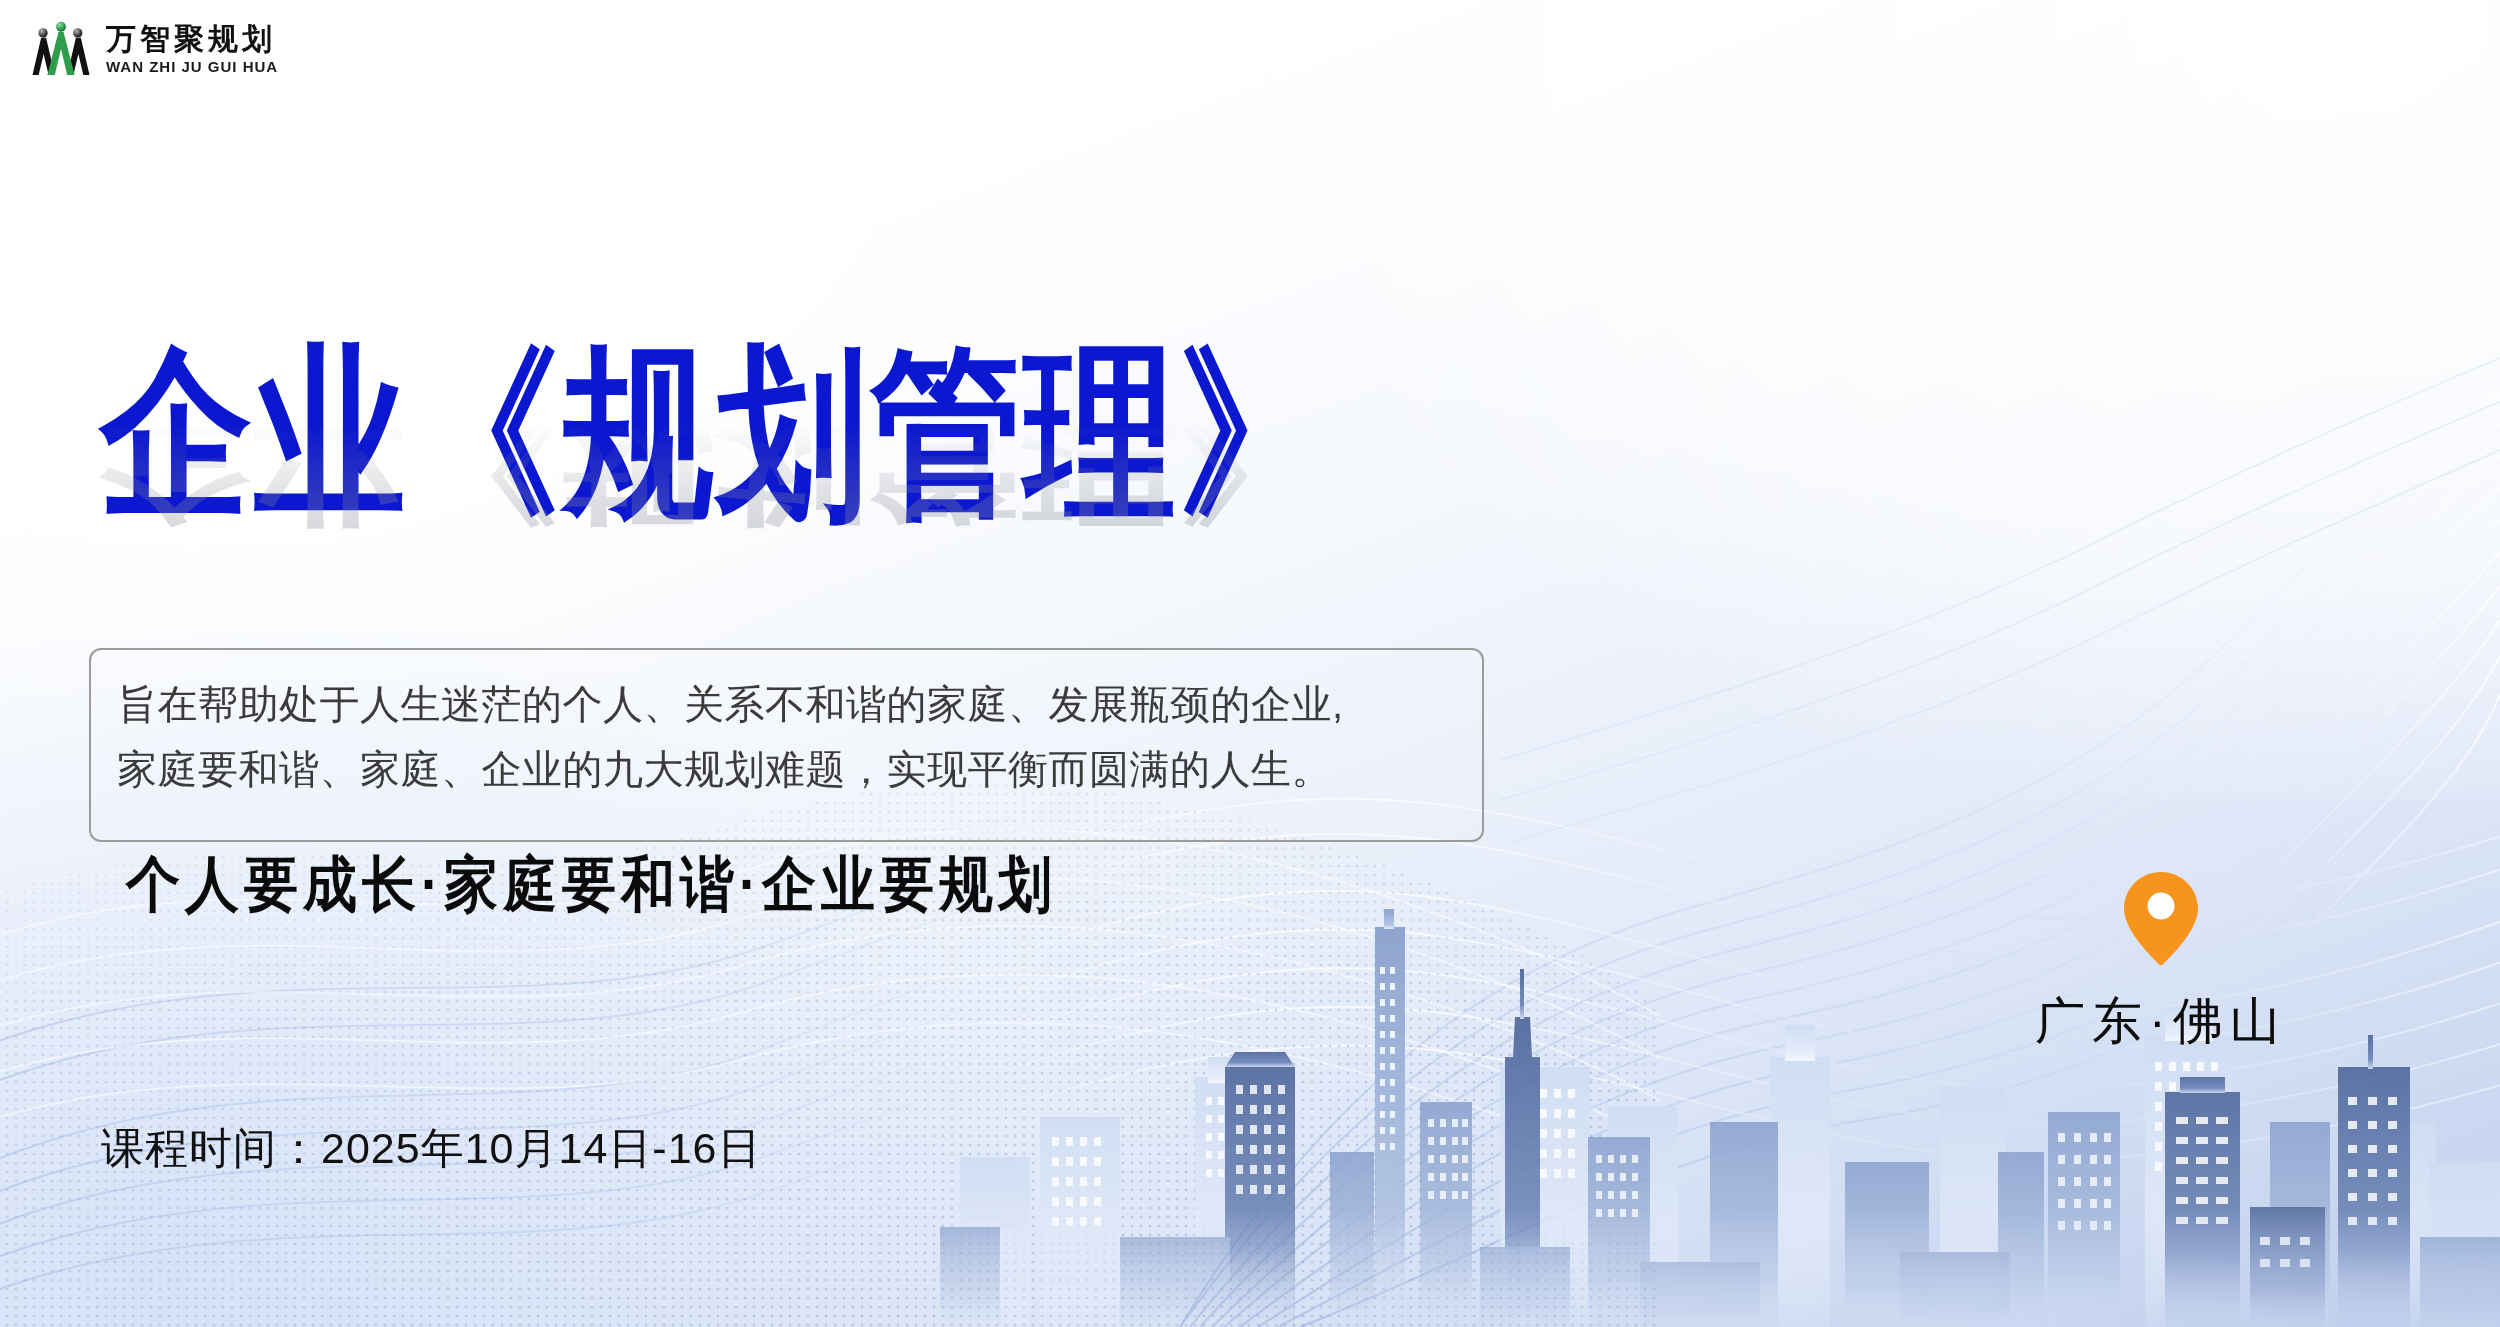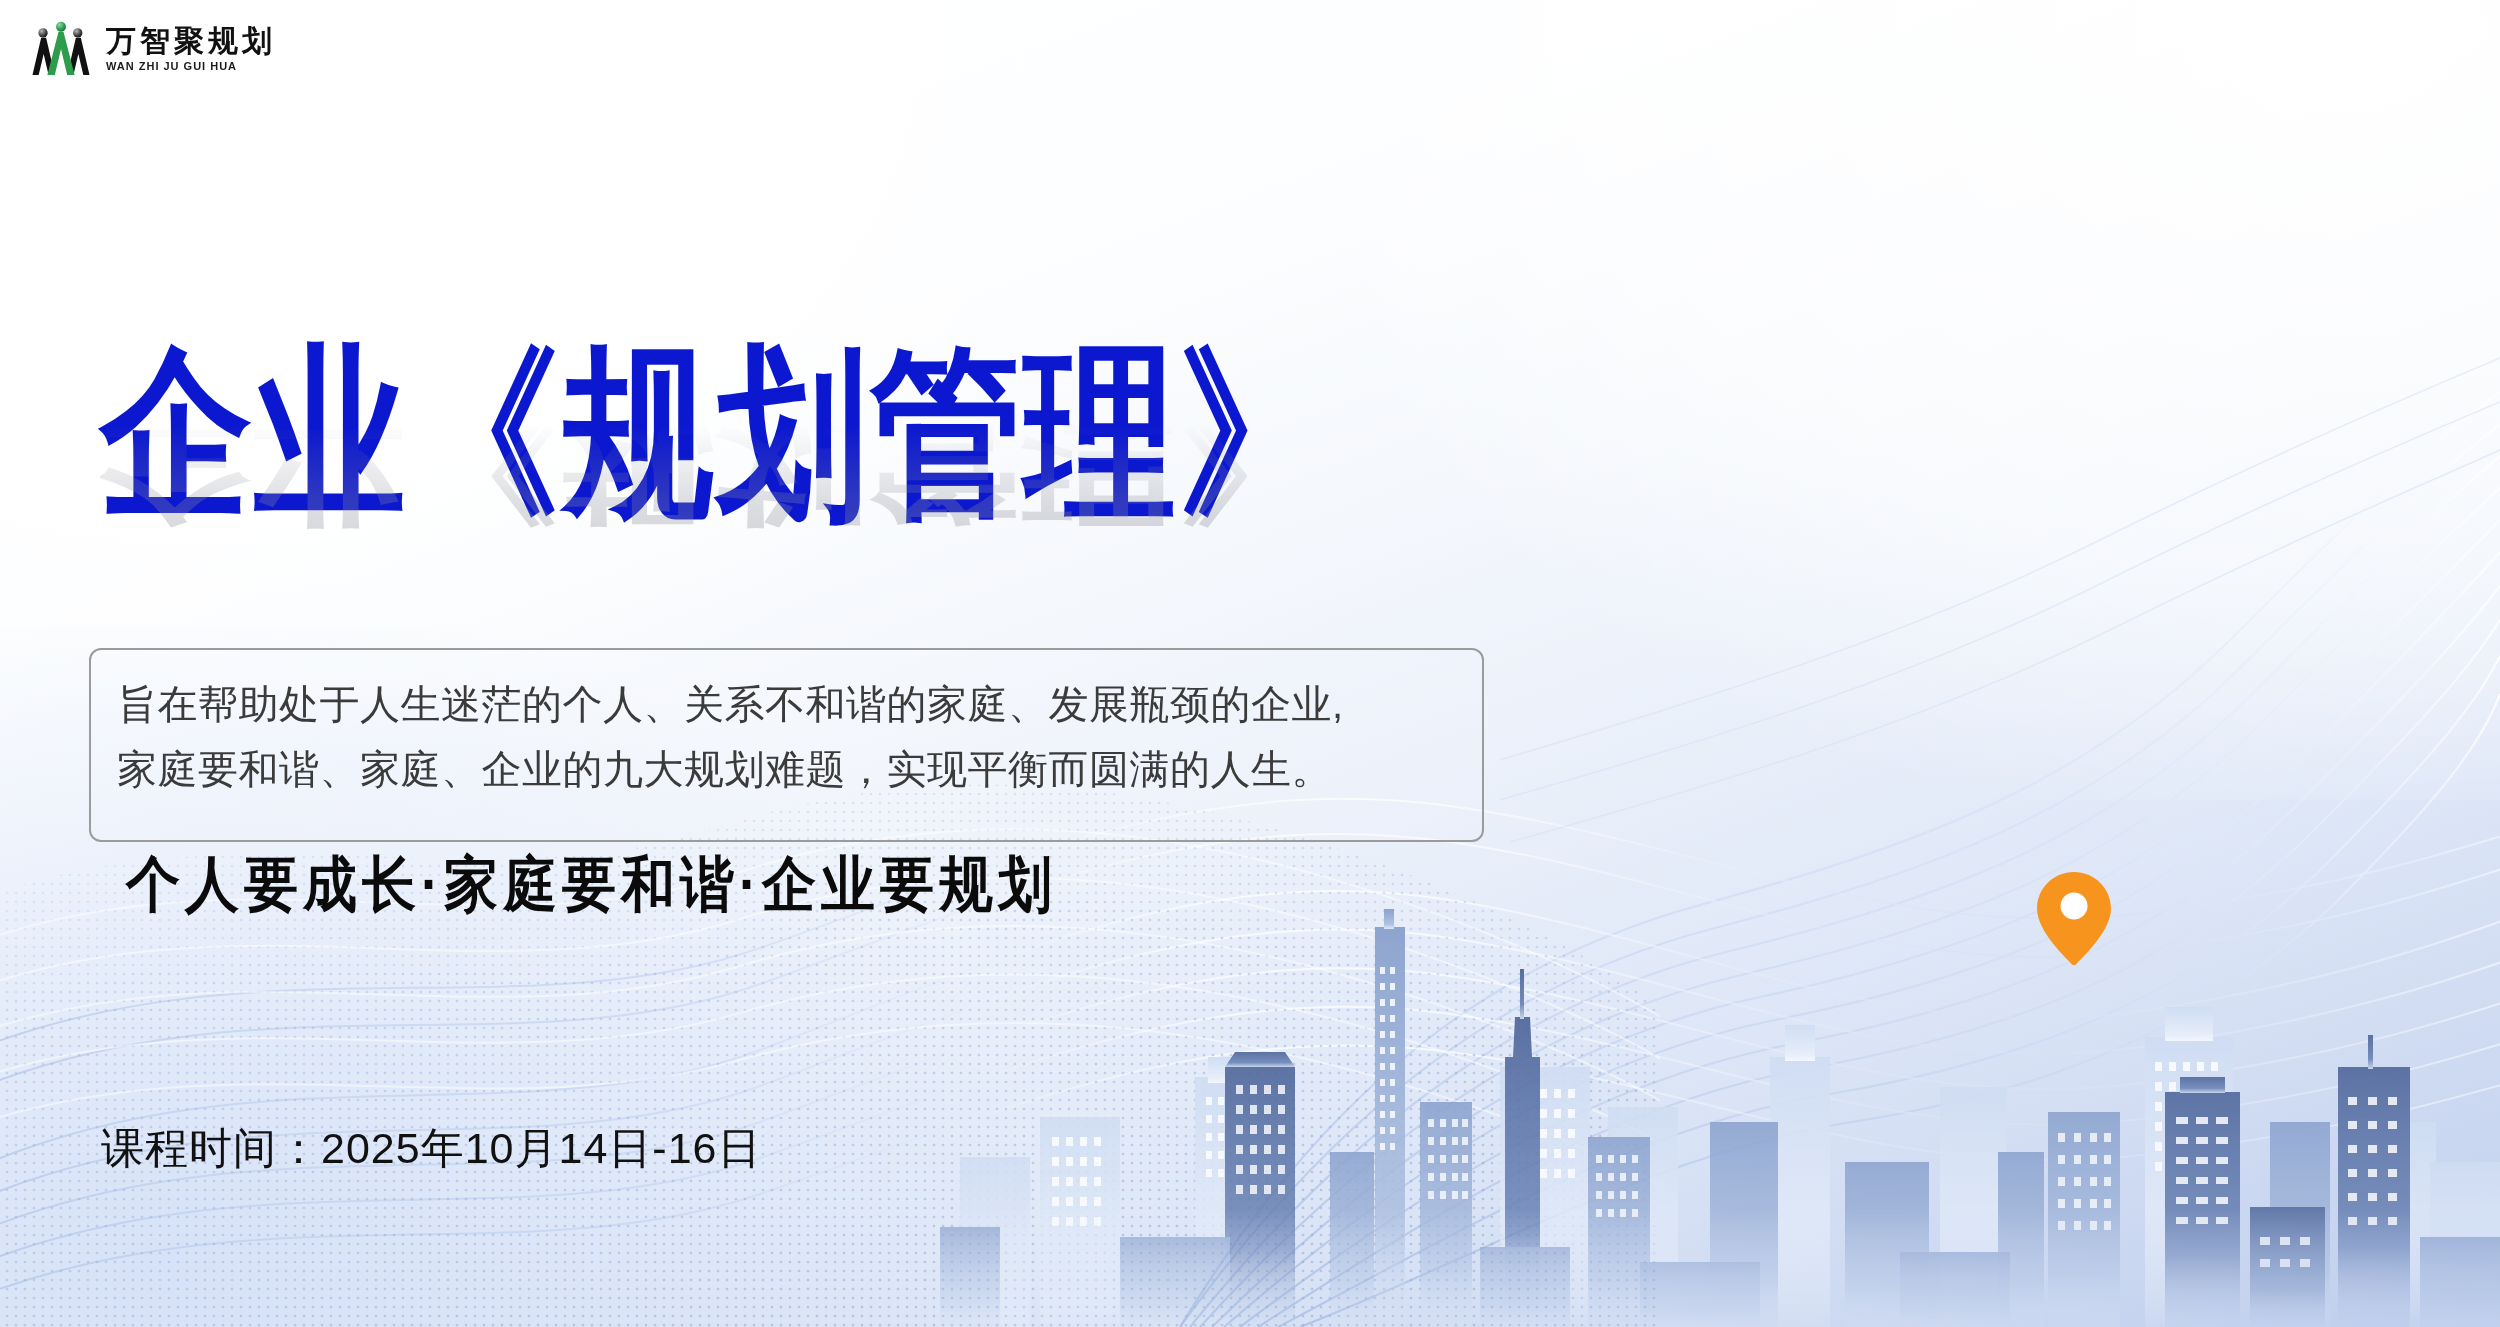--- a/index.html
+++ b/index.html
@@ -30,21 +30,21 @@
   
   .dotfield{position:absolute;left:-40px;bottom:-30px;width:1700px;height:700px;pointer-events:none;
     opacity:.85;}
 
   
   .logo{position:absolute;left:30px;top:18px;display:flex;align-items:center;gap:14px;}
   .logo-mark{width:62px;height:62px;}
   .logo-text{display:flex;flex-direction:column;line-height:1;}
   .logo-cn{font-family:"Liberation Serif","DejaVu Serif",serif;font-weight:700;font-size:30px;
     letter-spacing:4px;color:#111;}
-  .logo-en{font-family:"Liberation Sans",sans-serif;font-weight:700;font-size:11px;
+  .logo-en{font-family:"Liberation Sans",sans-serif;font-weight:700;font-size:15px;
     letter-spacing:1.0px;color:#1b1b1b;margin-top:5px;}
 
   
   .title-wrap{position:absolute;left:100px;top:338px;width:1560px;}
   .title{
     font-family:"Liberation Sans","DejaVu Sans",sans-serif;
     font-weight:700;font-size:152px;line-height:1.02;letter-spacing:2px;
     color:#0c18cf;white-space:nowrap;
     transform:scaleY(1.22);transform-origin:left top;
   }
@@ -592,15 +592,16 @@
     <div class="info-line">课程时间：2025年10月14日-16日</div>
   </div>
 
   <div class="loc">
     <div class="pin">
       <svg viewBox="0 0 78 96" aria-hidden="true">
         <path d="M39 2 C18.6 2 2 18.3 2 38.6 C2 62 33 90 37 94.4 C38 95.5 40 95.5 41 94.4 C45 90 76 62 76 38.6 C76 18.3 59.4 2 39 2 Z" fill="#f7941d"></path>
         <circle cx="39" cy="36" r="13.5" fill="#ffffff"></circle>
       </svg>
     </div>
+    <div class="loc-label">广东·佛山</div>
   </div>
 
 </div>
 
 </body></html>

